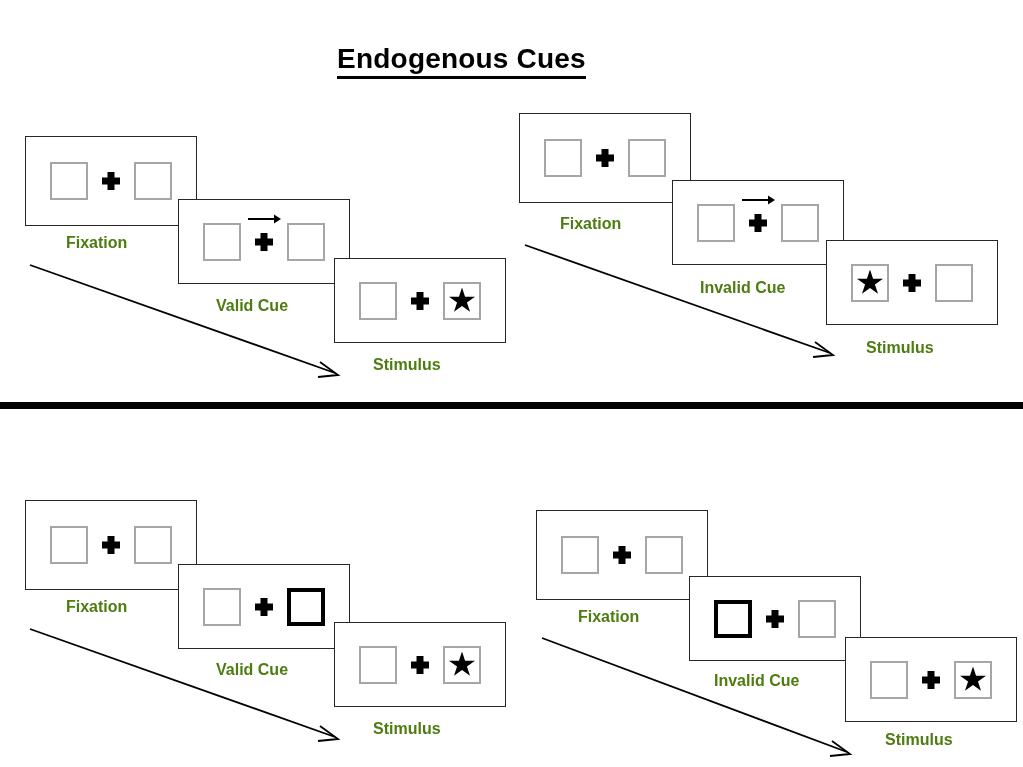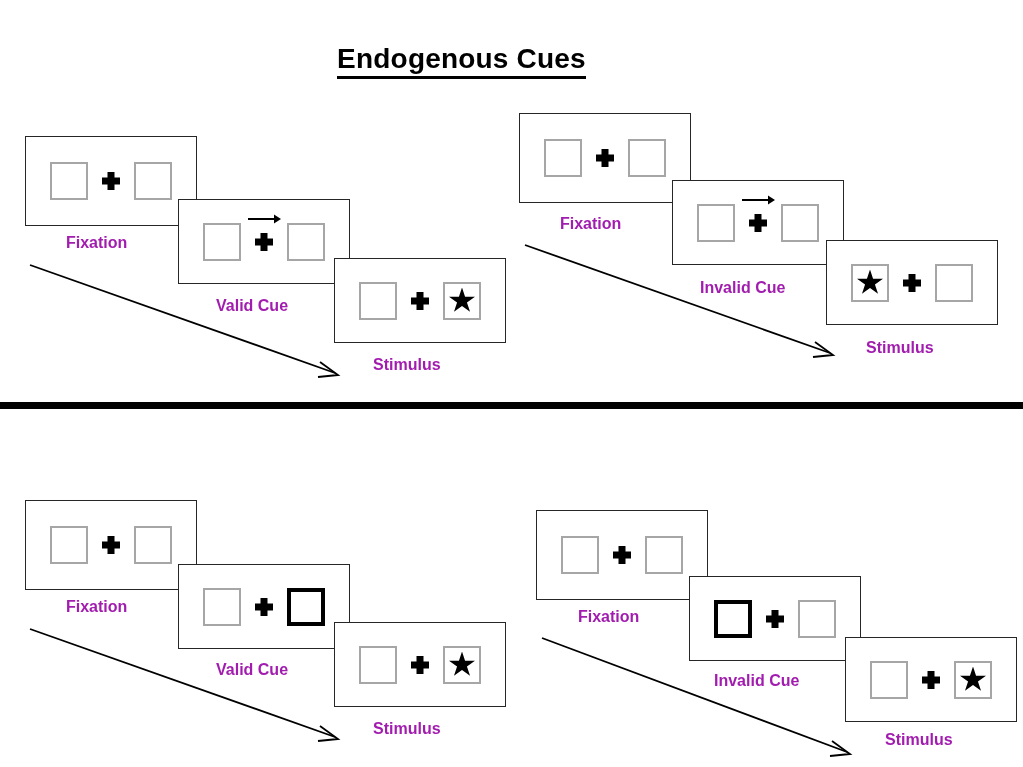--- a/index.html
+++ b/index.html
@@ -130,21 +130,21 @@
     top: -17px;
     pointer-events: none;
   }
 
   
   .step-label {
     position: absolute;
     font-size: 16px;
     font-weight: bold;
     white-space: nowrap;
-    color: #a21caf;
+    color: #4d7c0f;
   }
 
   
   .time-arrow {
     position: absolute;
     overflow: visible;
   }
 </style>
 </head>
 <body>

